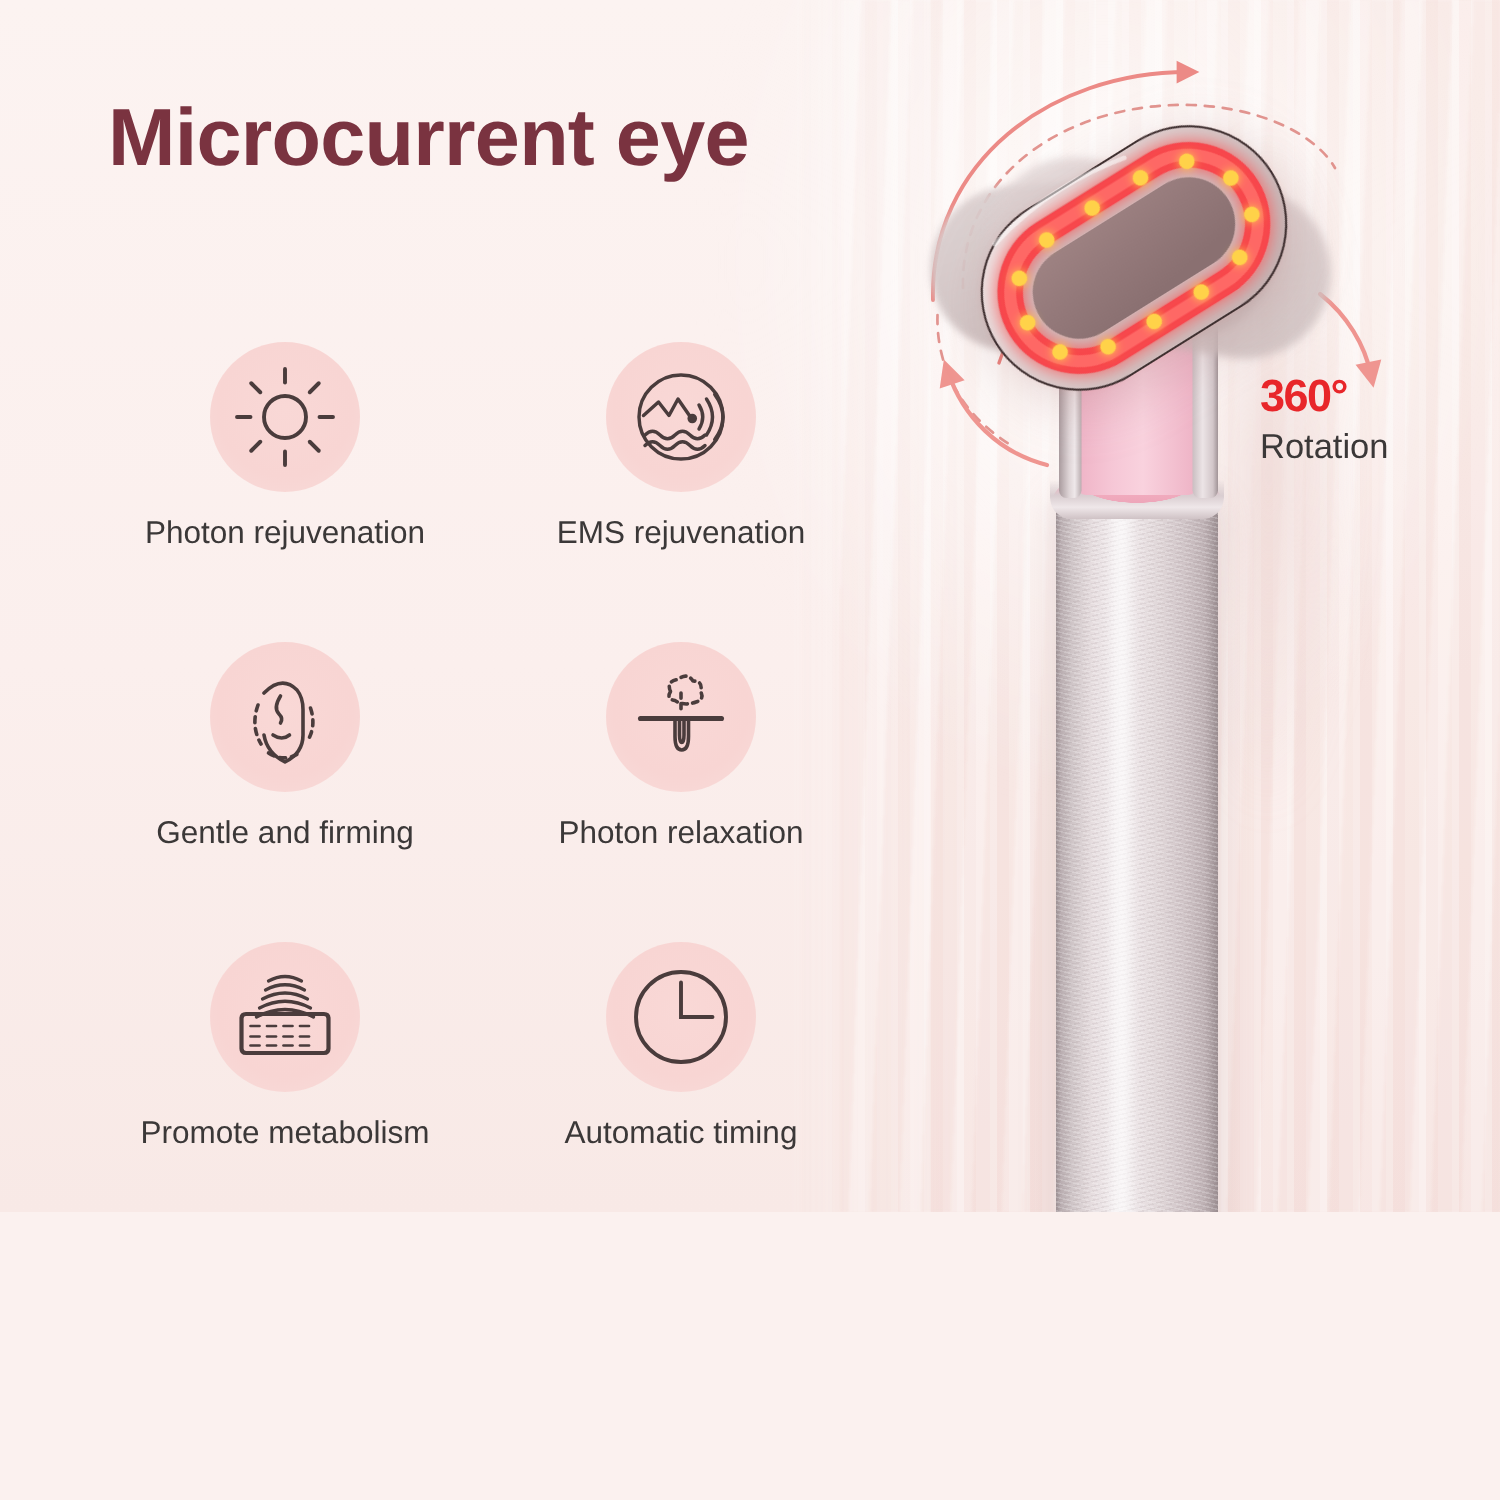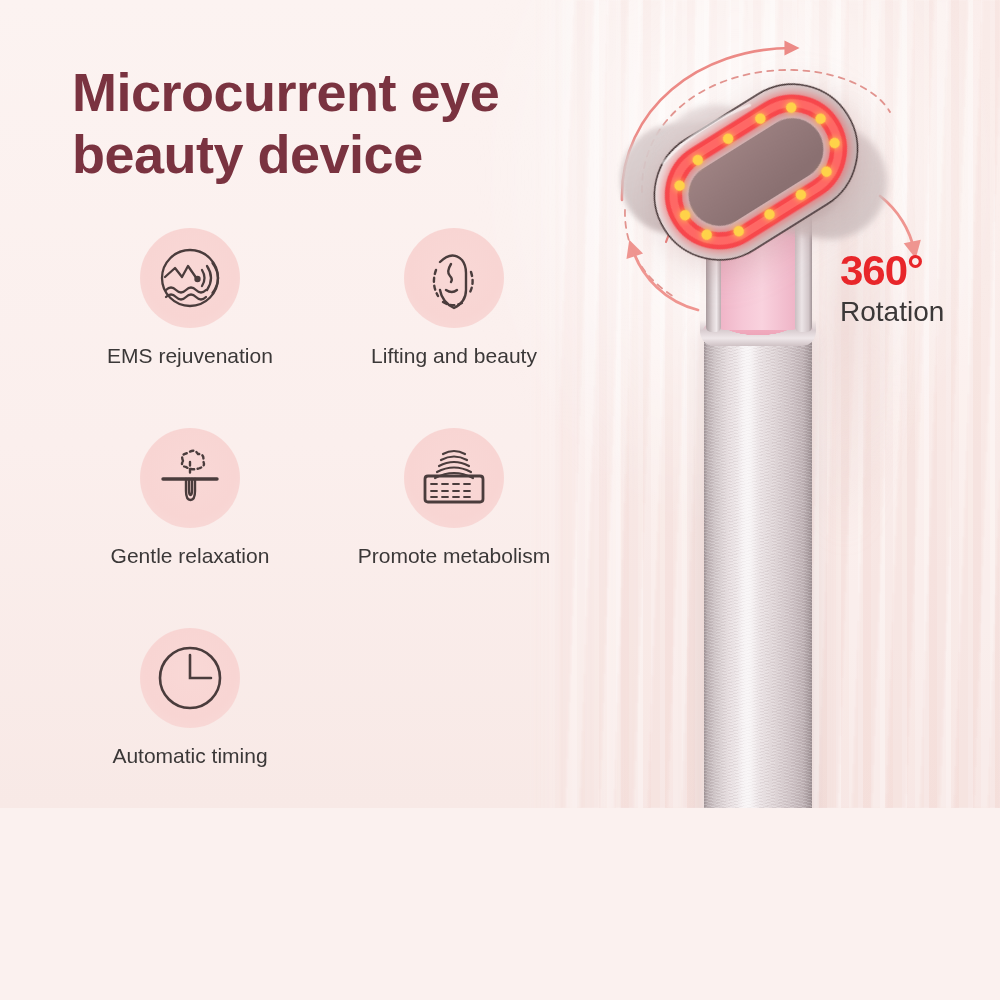--- a/index.html
+++ b/index.html
@@ -186,45 +186,60 @@
   }
   .head{
     position:absolute;left:32px;top:28px;width:228px;height:218px;
     transform:rotate(-32deg);
   }
   .head svg{display:block;filter:drop-shadow(0 10px 18px rgba(170,120,120,.30));}
 
   
   .badge360{position:absolute;left:840px;top:250px;text-align:left;}
   .badge360 .big{
-    font-size:42px;font-weight:bold;color:#e8262a;line-height:1;
+    font-size:30px;font-weight:bold;color:#e8262a;line-height:1;
     letter-spacing:-1px;
   }
   .badge360 .small{
-    font-size:28px;color:#3b3838;margin-top:6px;line-height:1;
+    font-size:23px;color:#3b3838;margin-top:6px;line-height:1;
   }
 </style>
 </head>
 <body>
 
 <div id="stage">
 
   <div class="left-wash"></div>
   <div class="drape"></div>
   <div class="drape2"></div>
   <div class="bg-wash"></div>
   <div class="soft-shadow"></div>
 
   <div class="headline">
     <span>Microcurrent eye</span>
-    <span>beauty device</span>
   </div>
 
   <div class="features">
 
+    <div class="feature">
+      <div class="icon-bubble">
+        <svg width="72" height="72" viewBox="0 0 72 72" fill="none" stroke="#4a3c3c" stroke-width="2.6" stroke-linecap="round">
+          <circle cx="36" cy="36" r="14"></circle>
+          <line x1="36" y1="4" x2="36" y2="13"></line>
+          <line x1="36" y1="59" x2="36" y2="68"></line>
+          <line x1="4" y1="36" x2="13" y2="36"></line>
+          <line x1="59" y1="36" x2="68" y2="36"></line>
+          <line x1="13.5" y1="13.5" x2="19.5" y2="19.5"></line>
+          <line x1="52.5" y1="52.5" x2="58.5" y2="58.5"></line>
+          <line x1="58.5" y1="13.5" x2="52.5" y2="19.5"></line>
+          <line x1="19.5" y1="52.5" x2="13.5" y2="58.5"></line>
+        </svg>
+      </div>
+      <div class="feature-label">Photon rejuvenation</div>
+    </div>
 
     <div class="feature">
       <div class="icon-bubble">
         <svg width="72" height="72" viewBox="0 0 72 72" fill="none" stroke="#4a3c3c" stroke-width="2.3" stroke-linecap="round" stroke-linejoin="round">
           <circle cx="36" cy="36" r="28"></circle>
           <path d="M11 35 L21 26 L28 35 L34 24 L43 37"></path>
           <circle cx="43.5" cy="37" r="3.2" fill="#4a3c3c" stroke="none"></circle>
           <path d="M48 28 q5 8 0 16"></path>
           <path d="M53 24 q8 12 0 24"></path>
           <path d="M58.5 21 q11 15 0 30"></path>
@@ -239,36 +254,36 @@
       <div class="icon-bubble">
         <svg width="72" height="72" viewBox="0 0 72 72" fill="none" stroke="#4a3c3c" stroke-width="2.4" stroke-linecap="round" stroke-linejoin="round">
           <path d="M22 20 q12 -12 22 -2 q4 5 4 13 v17 q0 12 -12 18 q-12 -6 -14 -18"></path>
           <path d="M33 22 q-5 8 -1 12 q3 3 1 6"></path>
           <path d="M28 48 q6 4 11 0"></path>
           <path d="M18 28 q-5 14 2 26" stroke-dasharray="4 4"></path>
           <path d="M53 30 q4 12 -2 22" stroke-dasharray="4 4"></path>
           <path d="M25 60 q11 7 22 -1" stroke-dasharray="4 4"></path>
         </svg>
       </div>
-      <div class="feature-label">Lifting and beauty</div>
+      <div class="feature-label">Gentle and firming</div>
     </div>
 
 
 
     <div class="feature">
       <div class="icon-bubble">
         <svg width="74" height="74" viewBox="0 0 74 74" fill="none" stroke="#4a3c3c" stroke-width="2.4" stroke-linecap="round" stroke-linejoin="round">
           <path d="M30 20 q-3 -7 5 -8 q6 -5 10 1 q7 0 5 7 q3 5 -3 7 q-8 3 -14 -1 q-6 -1 -3 -6 z" stroke-dasharray="3.5 3.5"></path>
           <path d="M37 21 v12" stroke-dasharray="3.5 3.5"></path>
           <line x1="10" y1="38" x2="64" y2="38" stroke-width="3.4"></line>
           <path d="M33 38 v12 q0 9 4.5 9 t4.5 -9 V38"></path>
           <path d="M36 38 v11 q0 5 1.5 5 t1.5 -5 V38"></path>
         </svg>
       </div>
-      <div class="feature-label">Gentle relaxation</div>
+      <div class="feature-label">Photon relaxation</div>
     </div>
 
     <div class="feature">
       <div class="icon-bubble">
         <svg width="74" height="74" viewBox="0 0 74 74" fill="none" stroke="#4a3c3c" stroke-width="2.2" stroke-linecap="round" stroke-linejoin="round">
           <path d="M26 13 q11 -6 22 0"></path>
           <path d="M24 19 q13 -7 26 0"></path>
           <path d="M22 25 q15 -8 30 0"></path>
           <path d="M20 31 q17 -9 34 0"></path>
           <path d="M18 37 q19 -10 38 0"></path>

